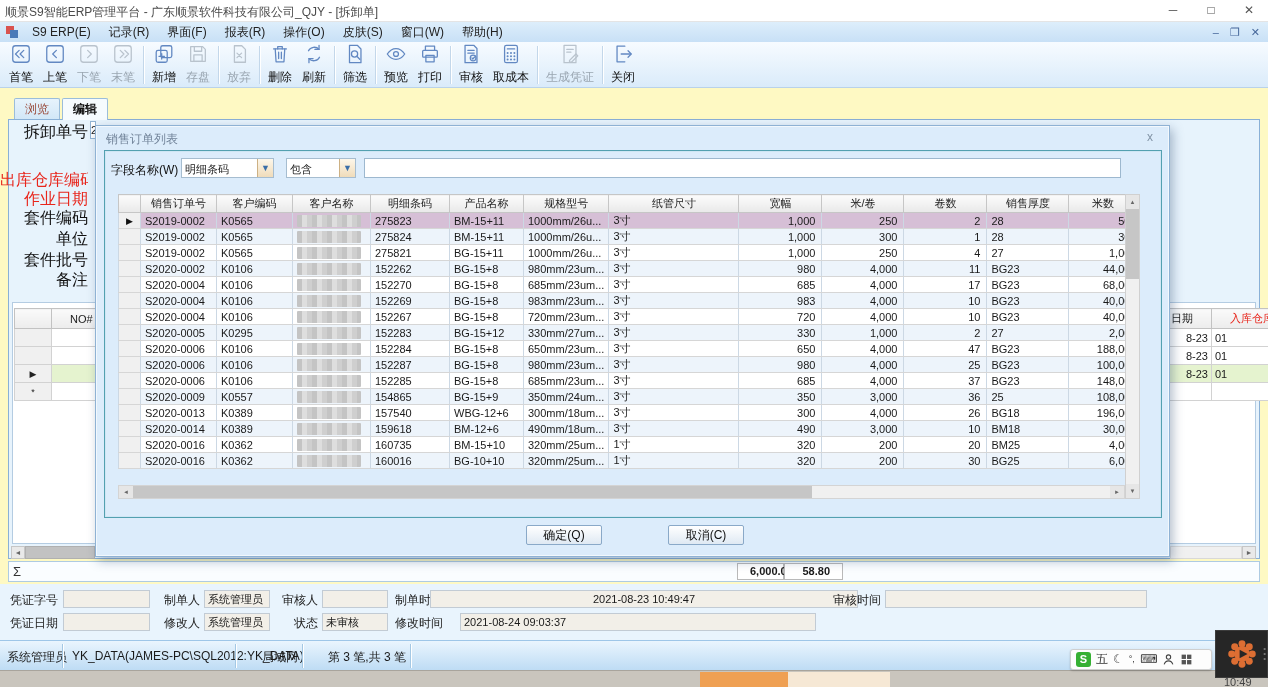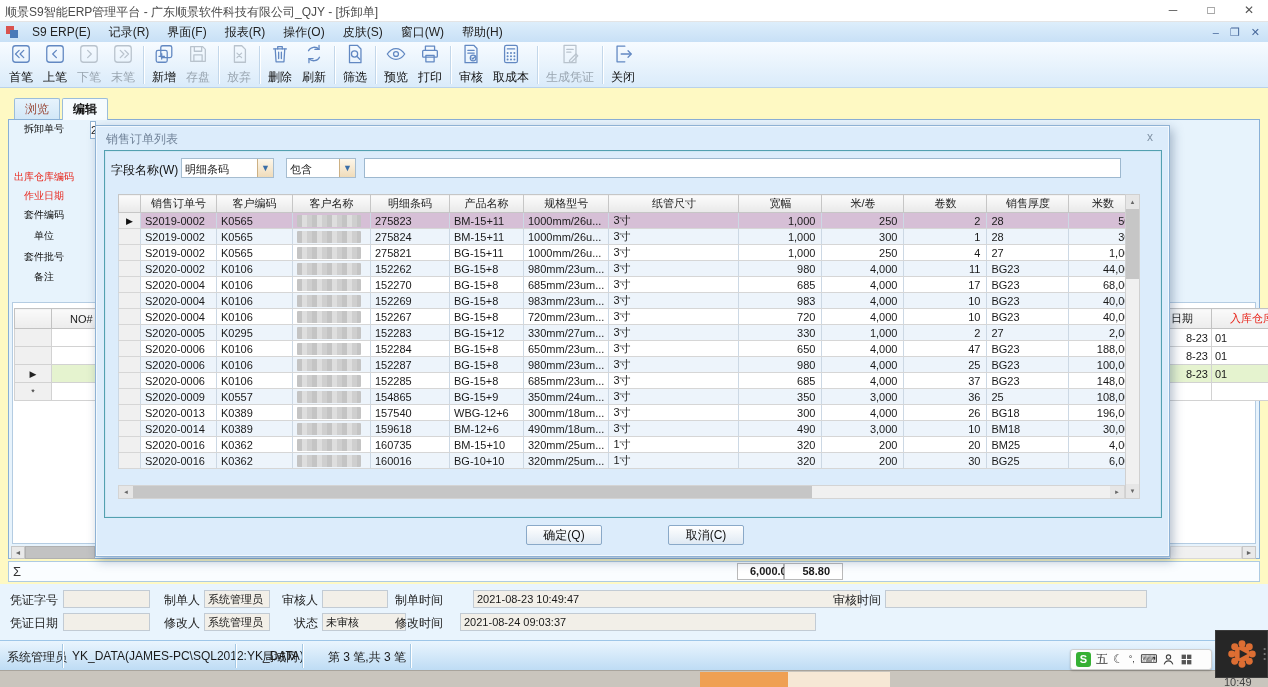--- a/index.html
+++ b/index.html
@@ -26,21 +26,21 @@
 .tb-btn.disabled svg { stroke:#b9c3cd; }
 .tb-lbl { font-size:12px; margin-top:1px; color:#111; white-space:nowrap; }
 .tb-btn.disabled .tb-lbl { color:#9aa6b1; }
 .tb-sep { width:1px; height:38px; background:#c3d7ea; margin:0 3px; box-shadow:1px 0 0 #ffffff; }
 
 
 .tabstrip { position:absolute; top:98px; left:14px; display:flex; z-index:2; }
 .tab { height:21px; padding:0 10px; line-height:20px; border:1px solid #9bbdda; border-bottom:none; background:linear-gradient(#e7f3fc,#d2e7f7); color:#9a4a3a; border-radius:2px 2px 0 0; margin-right:2px; }
 .tab.active { background:#f6fbfe; font-weight:bold; color:#111; height:22px; }
 .main-panel { position:absolute; top:119px; left:8px; width:1252px; height:440px; border:1px solid #8ab0d6; background:#e7f3fc; }
-.f-label { position:absolute; width:88px; text-align:center; font-size:10px; color:#111; white-space:nowrap; overflow:hidden; }
+.f-label { position:absolute; width:88px; text-align:right; font-size:16px; color:#111; white-space:nowrap; overflow:hidden; }
 .f-label.req { color:#e8261c; }
 .doc-sliver { position:absolute; left:90px; top:121px; width:6px; height:18px; background:#fff; border:1px solid #92b4d4; overflow:hidden; font-size:11px; line-height:16px; }
 .grid-region { position:absolute; left:12px; top:302px; width:1244px; height:242px; background:#ffffff; border:1px solid #b4cce2; }
 
 .mini-grid { position:absolute; border-collapse:collapse; font-size:11px; background:#fff; table-layout:fixed; }
 .mini-grid th { border:1px solid #c2c2c2; background:linear-gradient(#fafafa,#ececec); font-weight:normal; height:20px; padding:0 18px; overflow:hidden; white-space:nowrap; color:#222; }
 .mini-grid td { border:1px solid #d2d2d2; height:18px; padding:0 3px; white-space:nowrap; overflow:hidden; background:#fff; }
 .mini-grid td.rowsel { background:#f0f0f0; text-align:center; font-size:9px; color:#222; padding:0; }
 .mini-grid tr.gsel td { background:#e5f3cf; }
 .mini-grid tr.gsel td.rowsel { background:#f0f0f0; }
@@ -687,29 +687,29 @@
   </div>
 
   <div class="footer-form" id="footer-form">
       <div class="ff-label" style="left: 0px; width: 58px; top: 8px;">凭证字号</div>
       <div class="ff-input" style="left: 63px; width: 87px; top: 6px;"></div>
       <div class="ff-label" style="left: 150px; width: 50px; top: 8px;">制单人</div>
       <div class="ff-input" style="left: 204px; width: 66px; top: 6px;">系统管理员</div>
       <div class="ff-label" style="left: 268px; width: 50px; top: 8px;">审核人</div>
       <div class="ff-input" style="left: 322px; width: 66px; top: 6px;"></div>
       <div class="ff-label" style="left: 385px; width: 58px; top: 8px;">制单时间</div>
-      <div class="ff-input" style="left: 473px; width: 388px; top: 6px;">2021-08-23 10:49:47</div>
+      <div class="ff-input" style="left: 430px; width: 428px; top: 6px; text-align: center;">2021-08-23 10:49:47</div>
       <div class="ff-label" style="left: 823px; width: 58px; top: 8px;">审核时间</div>
       <div class="ff-input" style="left: 885px; width: 262px; top: 6px;"></div>
       <div class="ff-label" style="left: 0px; width: 58px; top: 31px;">凭证日期</div>
       <div class="ff-input" style="left: 63px; width: 87px; top: 29px;"></div>
       <div class="ff-label" style="left: 150px; width: 50px; top: 31px;">修改人</div>
       <div class="ff-input" style="left: 204px; width: 66px; top: 29px;">系统管理员</div>
       <div class="ff-label" style="left: 268px; width: 50px; top: 31px;">状态</div>
-      <div class="ff-input" style="left: 322px; width: 84px; top: 29px;">未审核</div>
+      <div class="ff-input" style="left: 322px; width: 66px; top: 29px;">未审核</div>
       <div class="ff-label" style="left: 385px; width: 58px; top: 31px;">修改时间</div>
       <div class="ff-input" style="left: 447px; width: 356px; top: 29px; margin-left: 13px;">2021-08-24 09:03:37</div>
     </div>
 
   <div class="statusbar" id="statusbar">
       <span class="sb-text" style="left: 7px;">系统管理员</span>
       <span class="sb-text" style="left: 72px;">YK_DATA(JAMES-PC\SQL2012:YK_DATA)</span>
       <span class="sb-text" style="left: 262px;">局域网</span>
       <span class="sb-text" style="left: 328px;">第 3 笔,共 3 笔</span>
       <div class="sb-sep" style="left: 62px;"></div>

